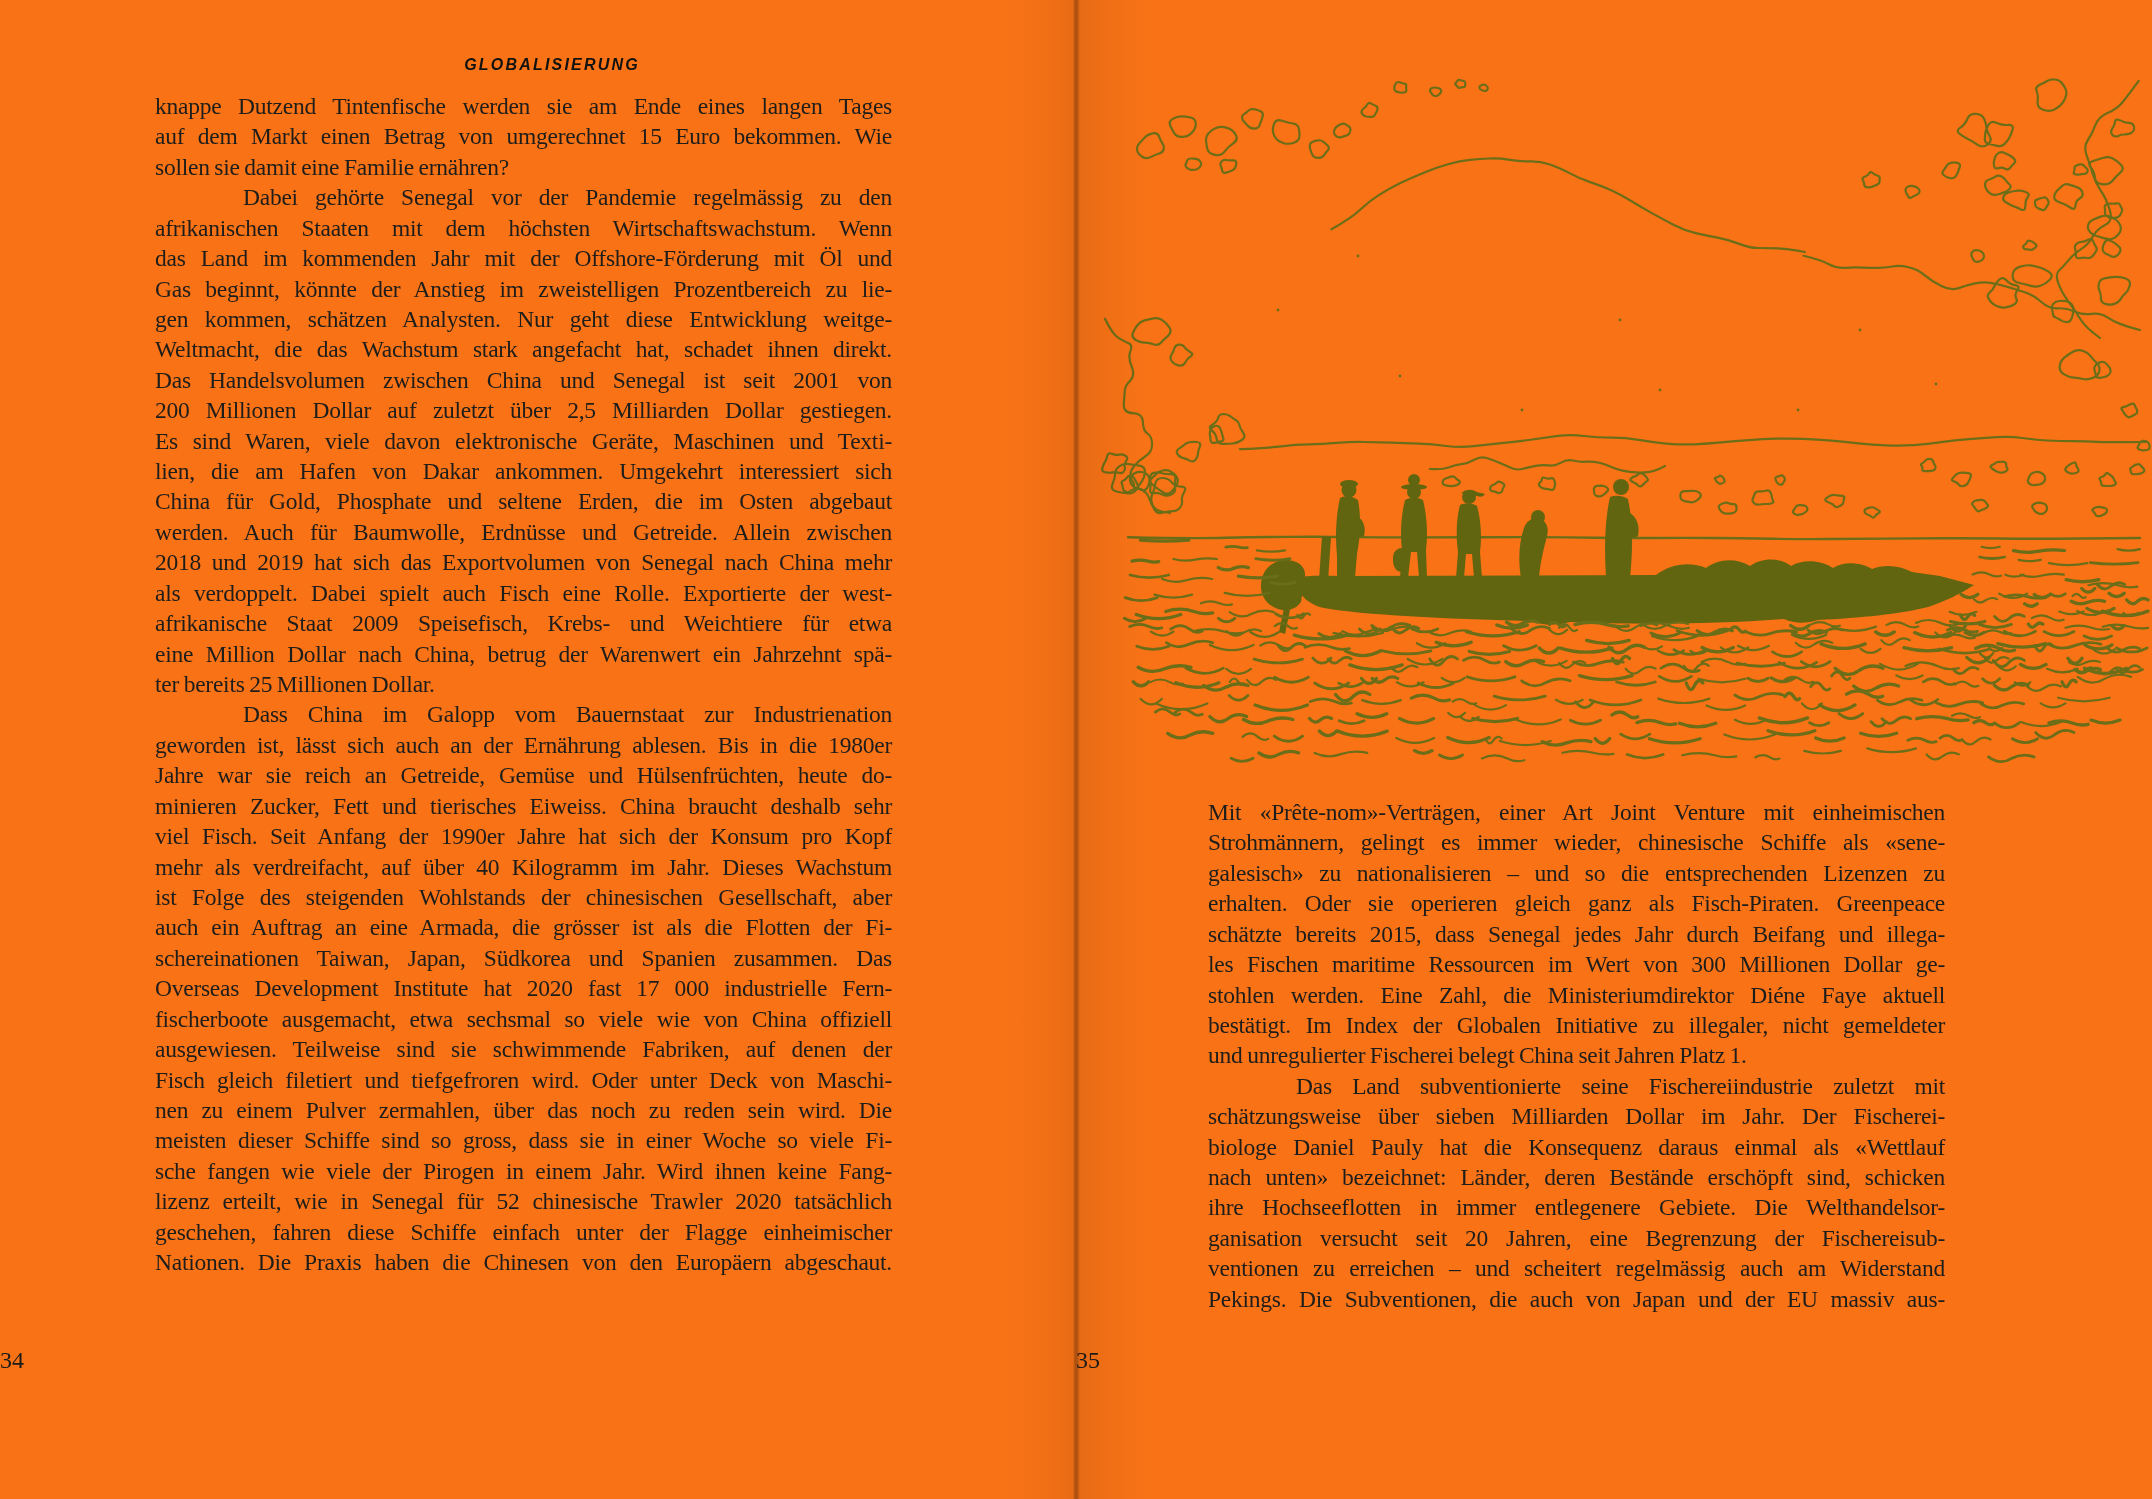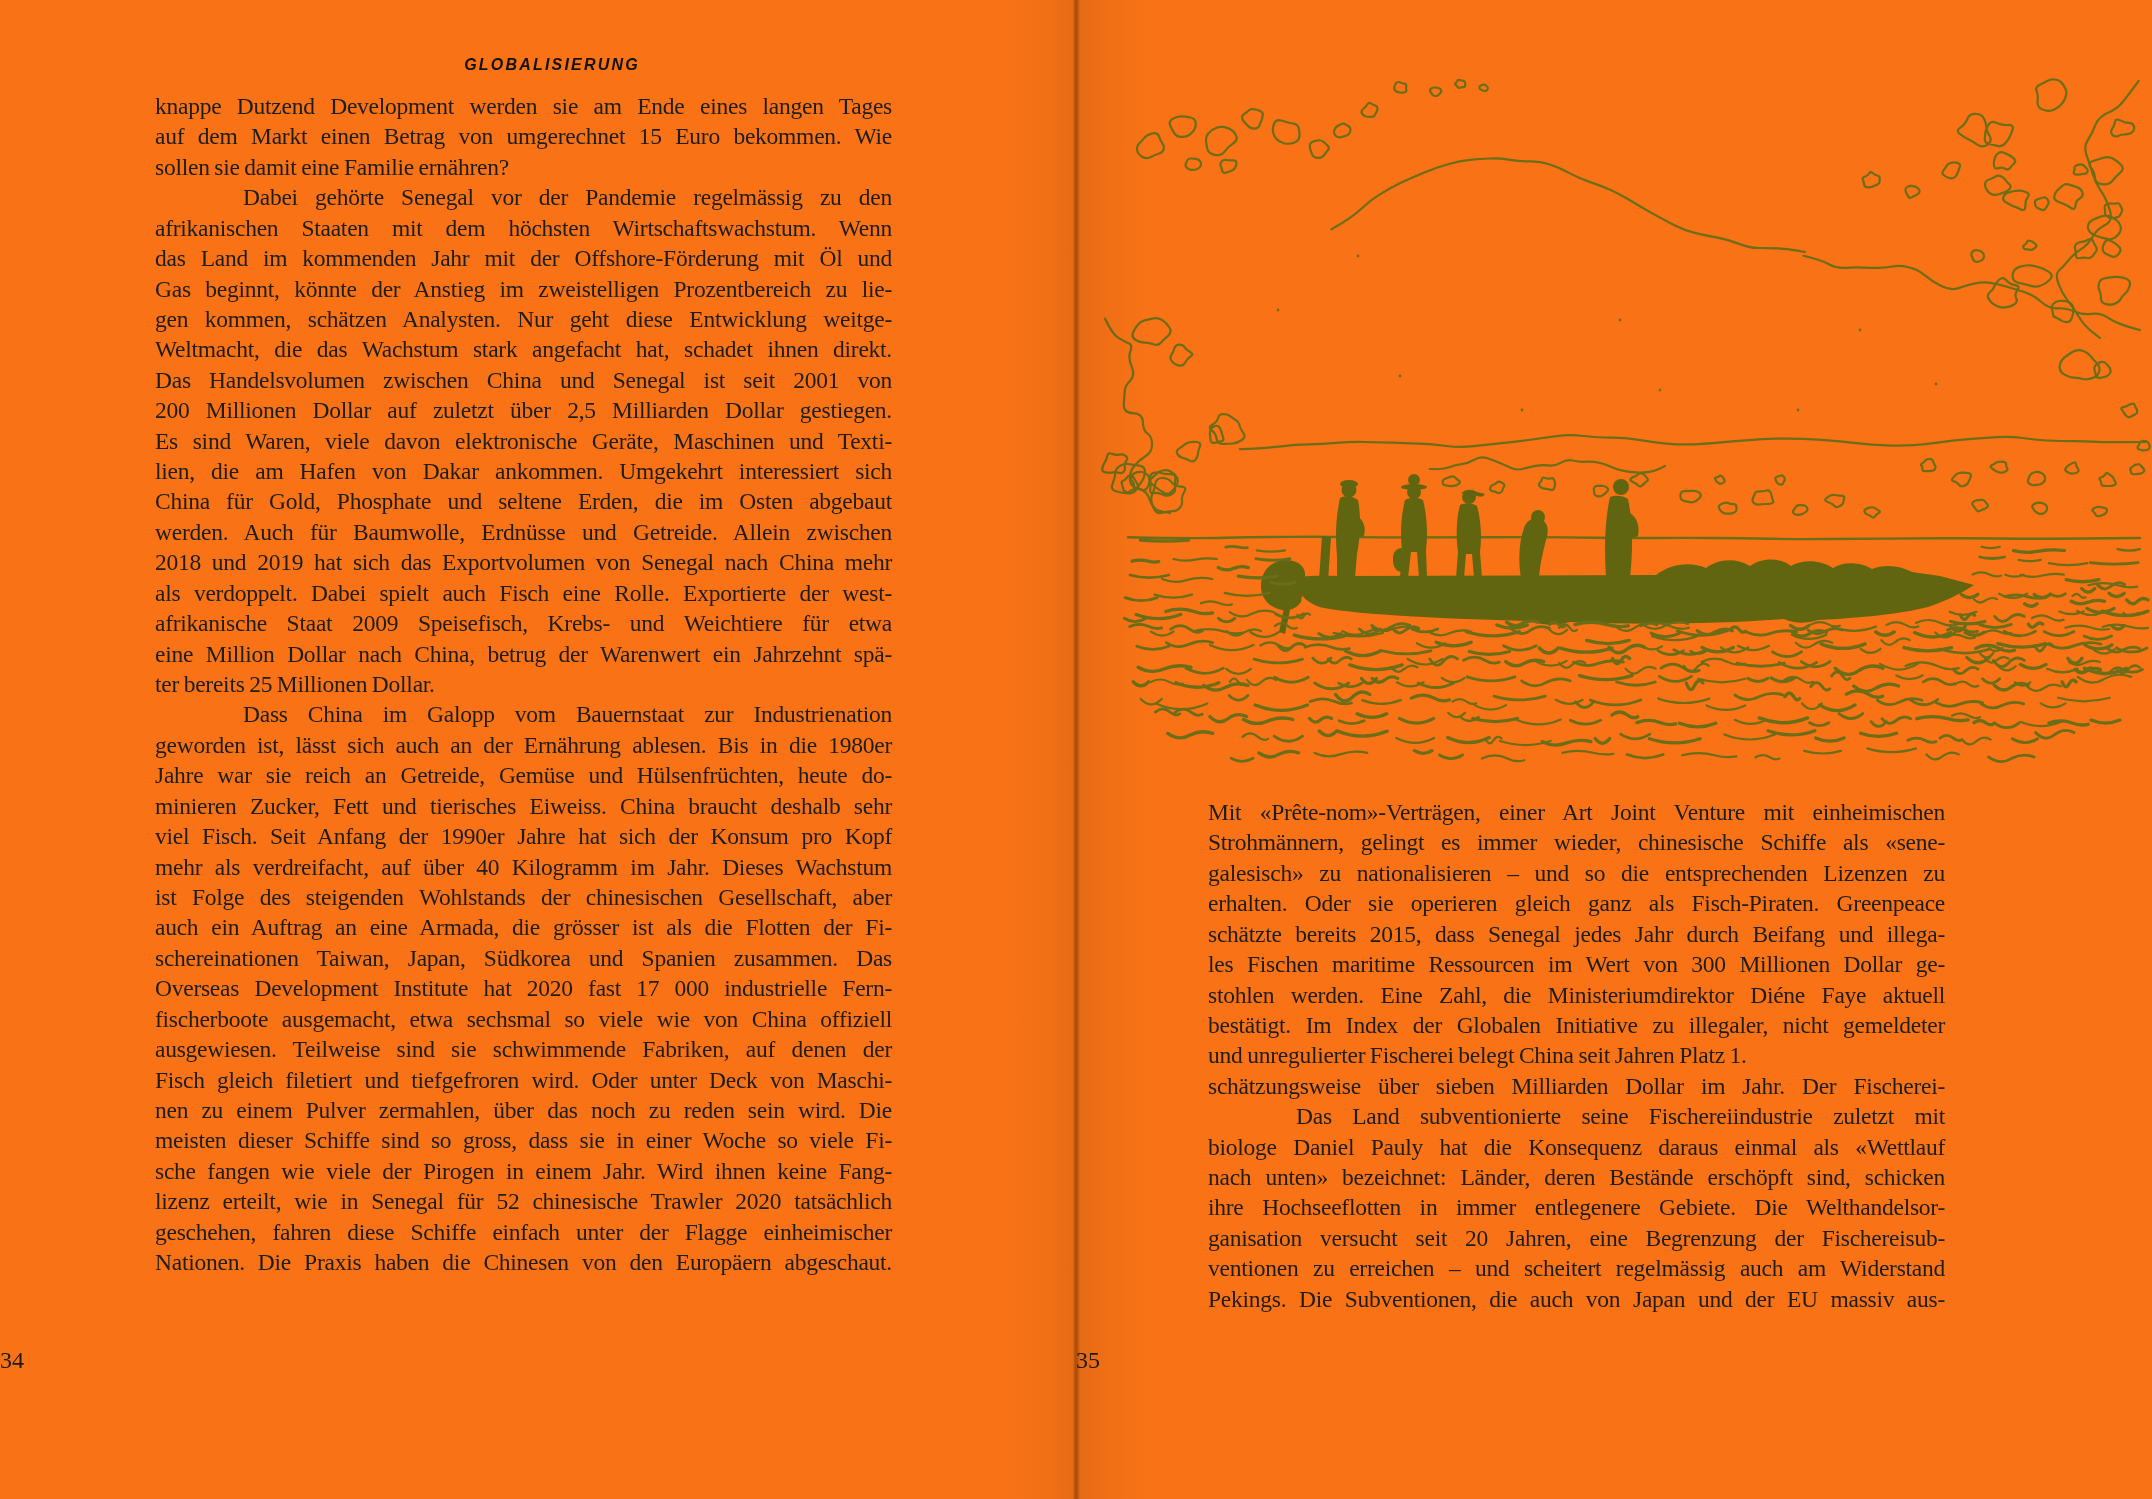--- a/index.html
+++ b/index.html
@@ -50,21 +50,21 @@
   .illo path{stroke-linecap:round;stroke-linejoin:round;}
 </style>
 </head>
 <body>
 
 <div class="spread">
 
   <div class="running-header">GLOBALISIERUNG</div>
 
   <div class="textcol textcol-left">
-      <div class="line">knappe Dutzend Development werden sie am Ende eines langen Tages</div>
+      <div class="line">knappe Dutzend Tintenfische werden sie am Ende eines langen Tages</div>
       <div class="line">auf dem Markt einen Betrag von umgerechnet 15 Euro bekommen. Wie</div>
       <div class="line noj">sollen sie damit eine Familie ernähren?</div>
       <div class="line ind">Dabei gehörte Senegal vor der Pandemie regelmässig zu den</div>
       <div class="line">afrikanischen Staaten mit dem höchsten Wirtschaftswachstum. Wenn</div>
       <div class="line">das Land im kommenden Jahr mit der Offshore-Förderung mit Öl und</div>
       <div class="line">Gas beginnt, könnte der Anstieg im zweistelligen Prozentbereich zu lie-</div>
       <div class="line">gen kommen, schätzen Analysten. Nur geht diese Entwicklung weitge-</div>
       <div class="line">Weltmacht, die das Wachstum stark angefacht hat, schadet ihnen direkt.</div>
       <div class="line">Das Handelsvolumen zwischen China und Senegal ist seit 2001 von</div>
       <div class="line">200 Millionen Dollar auf zuletzt über 2,5 Milliarden Dollar gestiegen.</div>
@@ -155,22 +155,22 @@
   <div class="textcol textcol-right">
       <div class="line">Mit «Prête-nom»-Verträgen, einer Art Joint Venture mit einheimischen</div>
       <div class="line">Strohmännern, gelingt es immer wieder, chinesische Schiffe als «sene-</div>
       <div class="line">galesisch» zu nationalisieren – und so die entsprechenden Lizenzen zu</div>
       <div class="line">erhalten. Oder sie operieren gleich ganz als Fisch-Piraten. Greenpeace</div>
       <div class="line">schätzte bereits 2015, dass Senegal jedes Jahr durch Beifang und illega-</div>
       <div class="line">les Fischen maritime Ressourcen im Wert von 300 Millionen Dollar ge-</div>
       <div class="line">stohlen werden. Eine Zahl, die Ministeriumdirektor Diéne Faye aktuell</div>
       <div class="line">bestätigt. Im Index der Globalen Initiative zu illegaler, nicht gemeldeter</div>
       <div class="line noj">und unregulierter Fischerei belegt China seit Jahren Platz 1.</div>
+      <div class="line ind">Das Land subventionierte seine Fischereiindustrie zuletzt mit</div>
       <div class="line">schätzungsweise über sieben Milliarden Dollar im Jahr. Der Fischerei-</div>
-      <div class="line ind">Das Land subventionierte seine Fischereiindustrie zuletzt mit</div>
       <div class="line">biologe Daniel Pauly hat die Konsequenz daraus einmal als «Wettlauf</div>
       <div class="line">nach unten» bezeichnet: Länder, deren Bestände erschöpft sind, schicken</div>
       <div class="line">ihre Hochseeflotten in immer entlegenere Gebiete. Die Welthandelsor-</div>
       <div class="line">ganisation versucht seit 20 Jahren, eine Begrenzung der Fischereisub-</div>
       <div class="line">ventionen zu erreichen – und scheitert regelmässig auch am Widerstand</div>
       <div class="line">Pekings. Die Subventionen, die auch von Japan und der EU massiv aus-</div>
     </div>
 
   <div class="gutter"></div>
 

